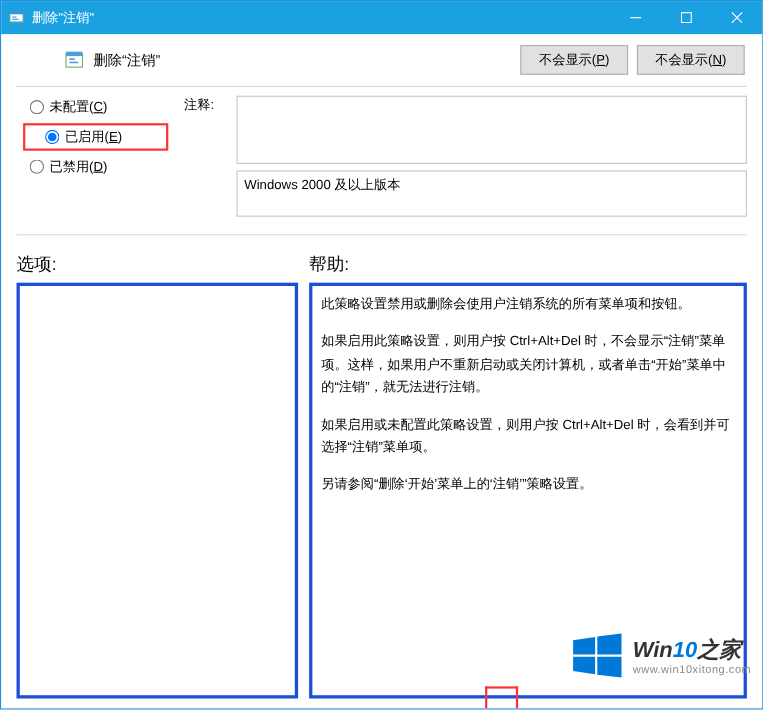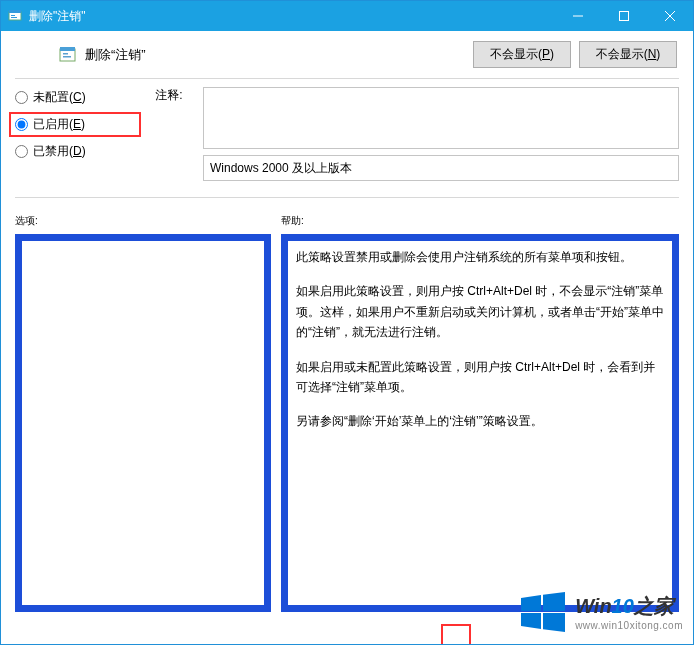--- a/index.html
+++ b/index.html
@@ -70,74 +70,75 @@
     }
 
     
     .config-grid {
       display: grid;
       grid-template-columns: 120px 60px 1fr;
       padding: 0 14px;
       column-gap: 4px;
       row-gap: 6px;
       align-items: start;
+      margin-left: 12px;
     }
     .radio-group { grid-column: 1; grid-row: 1 / span 3; display: flex; flex-direction: column; gap: 10px; padding-top: 2px; }
     .radio-item { display: flex; align-items: center; gap: 5px; cursor: pointer; }
     .radio-item input { cursor: pointer; }
     .highlight {
       border: 2px solid #ff3030;
-      padding: 2px 4px;
+      padding: 2px 18px;
       margin: -4px -6px;
     }
     .label-col { grid-column: 2; text-align: center; padding-top: 0px; }
     .comment-box {
       grid-column: 3;
       height: 62px;
       border: 1px solid #c5c5c5;
       resize: none;
       font-family: inherit;
       font-size: 12px;
       padding: 2px 4px;
       position: relative;
       overflow-y: scroll;
     }
     .platform-box {
       grid-column: 3;
       grid-row: 2;
-      height: 26px;
+      height: 42px;
       border: 1px solid #c5c5c5;
       padding: 4px 6px;
       background: #fff;
       overflow-y: scroll;
     }
 
     
     .lower {
       display: grid;
       grid-template-columns: 256px 1fr;
       column-gap: 10px;
       padding: 8px 14px 0 14px;
     }
-    .section-label { font-size: 10px; margin-bottom: 6px; }
+    .section-label { font-size: 16px; margin-bottom: 6px; }
     .options-box, .help-box {
-      border: 7px solid #1d4ed8;
+      border: 3px solid #1d4ed8;
       height: 378px;
       overflow-y: auto;
       padding: 6px 8px;
       font-size: 12px;
       line-height: 1.7;
     }
     .help-box p { margin-bottom: 14px; }
 
     
     .watermark {
       position: absolute;
       right: 10px;
-      bottom: 8px;
+      bottom: 24px;
       display: flex;
       align-items: center;
       gap: 8px;
       pointer-events: none;
     }
     .wm-logo { width: 48px; height: 48px; }
     .wm-text { display: flex; flex-direction: column; align-items: flex-start; }
     .wm-title { font-size: 20px; color: #333; font-style: italic; font-weight: 600; }
     .wm-title .blue { color: #0078d7; }
     .wm-url { font-size: 10px; color: #888; letter-spacing: 0.5px; }

